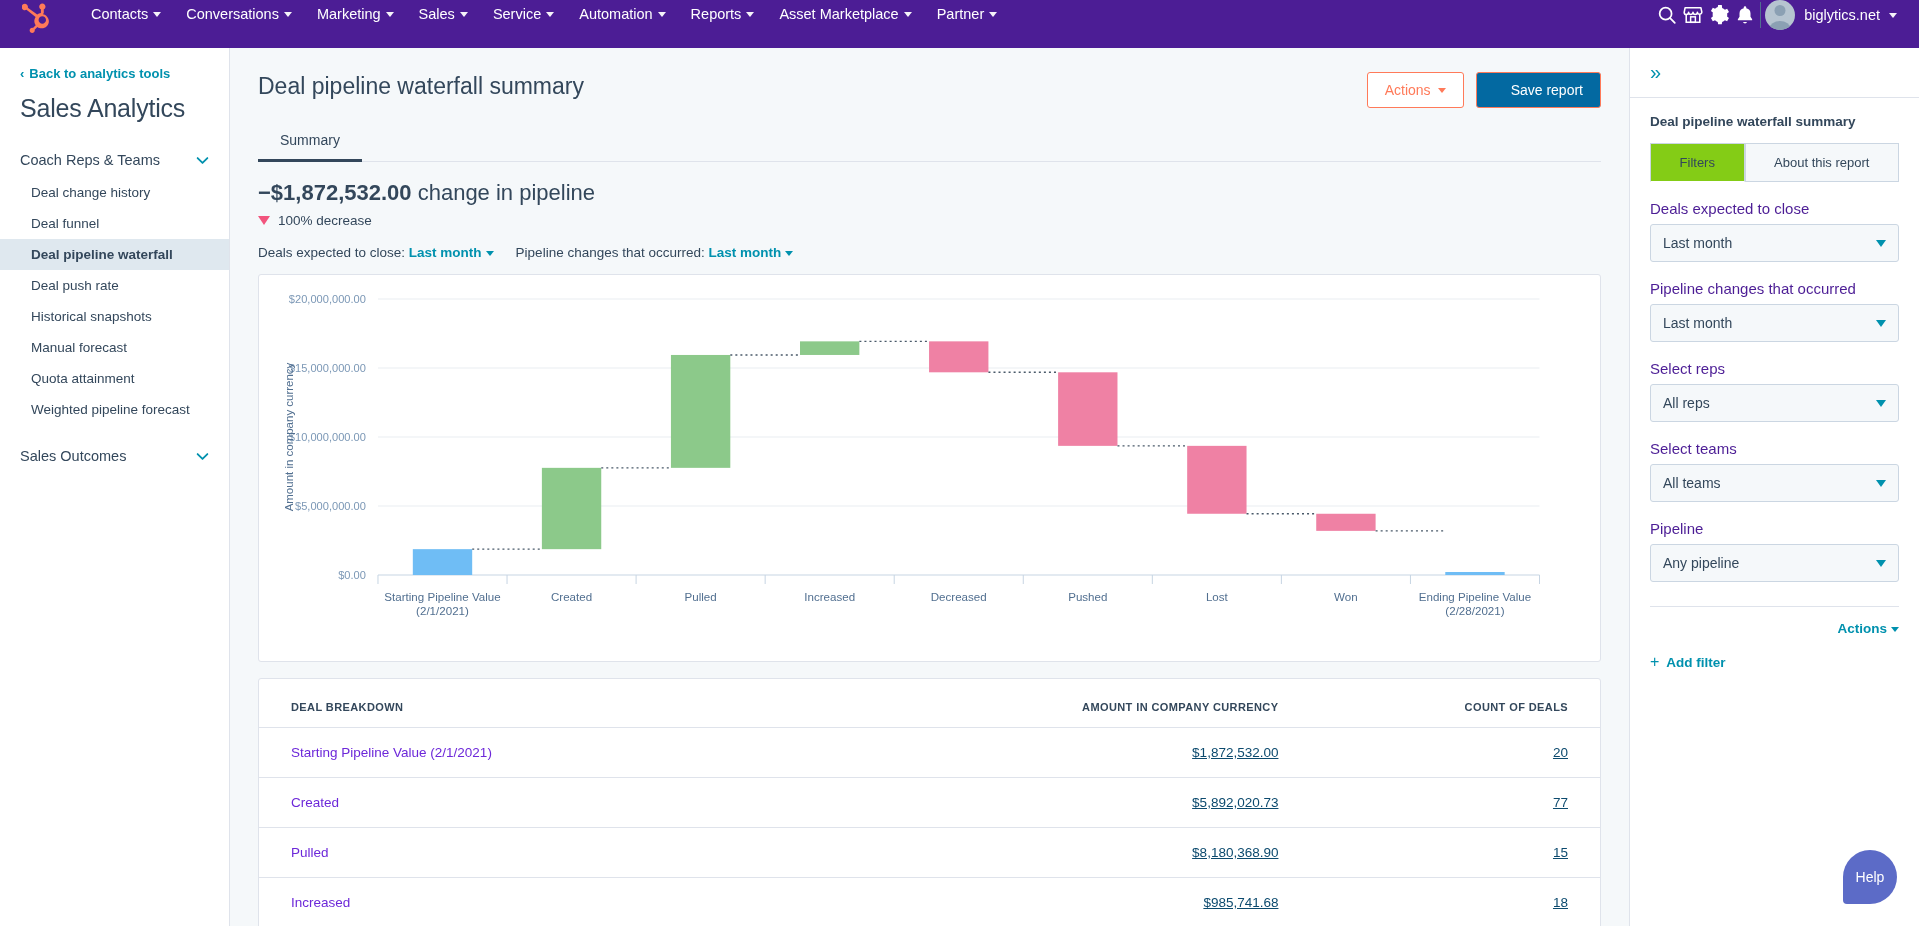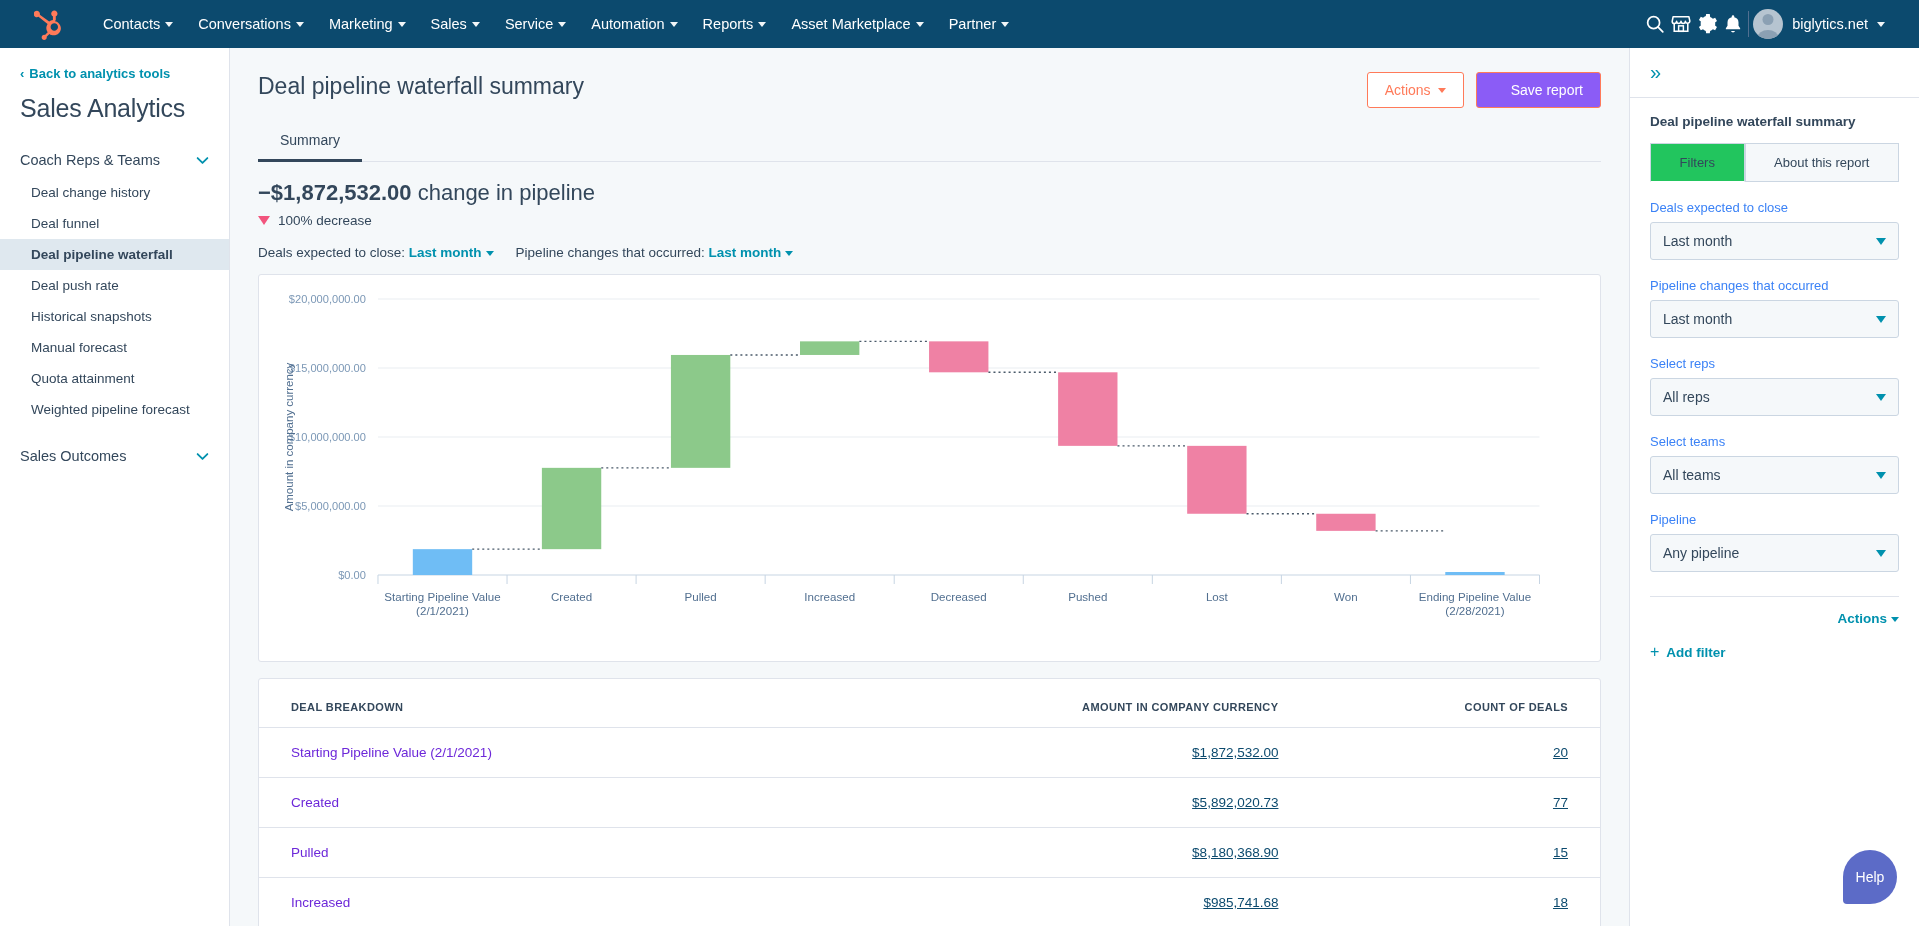--- a/index.html
+++ b/index.html
@@ -5,22 +5,22 @@
   * { box-sizing: border-box; margin: 0; padding: 0; }
   html, body {
     width: 1919px; height: 926px;
     font-family: "Liberation Sans", sans-serif;
     background: #f5f8fa; overflow: hidden;
   }
   body { position: relative; }
 
   
   .topnav {
-    height: 48px; background: #0c4a6e; display: flex; align-items: center;
-    padding: 0 34px; position: relative;
+    height: 48px; background: #4c1d95; display: flex; align-items: flex-start;
+    padding: 0 22px; position: relative;
   }
   .logo { width: 34px; height: 34px; margin-right: 24px; flex: none; }
   .navitems { display: flex; align-items: center; gap: 3px; }
   .navitem {
     color: #ffffff; font-size: 14.5px; padding: 6px 11px;
     display: flex; align-items: center; gap: 5px; white-space: nowrap;
     cursor: pointer; border-radius: 3px;
   }
   .caret-d {
     width: 0; height: 0; border-left: 4px solid transparent;
@@ -89,21 +89,21 @@
   .head-actions { position: absolute; right: 28px; top: 24px; display: flex; gap: 12px; }
   .btn {
     font-size: 14px; border-radius: 3px; padding: 9px 17px; cursor: pointer;
     display: flex; align-items: center; gap: 7px; white-space: nowrap;
     font-family: inherit;
   }
   .btn-secondary {
     background: #ffffff; border: 1px solid #ff7a59; color: #ff7a59;
   }
   .btn-primary {
-    background: #8b5cf6; border: 1px solid #ff7a59; color: #ffffff; padding-left: 34px;
+    background: #0369a1; border: 1px solid #ff7a59; color: #ffffff; padding-left: 34px;
   }
   .caret-orange {
     width: 0; height: 0; border-left: 4px solid transparent;
     border-right: 4px solid transparent; border-top: 5px solid #ff7a59;
   }
   .tabs {
     margin: 22px 28px 0 28px; border-bottom: 1px solid #dfe3eb;
     display: flex; align-items: flex-end; gap: 0;
   }
   .tab {
@@ -166,23 +166,23 @@
   .rp-head { padding: 14px 20px; border-bottom: 1px solid #dfe3eb; }
   .collapse-icon { color: #0091ae; font-size: 20px; cursor: pointer; line-height: 1; }
   .rp-body { padding: 16px 20px 0 20px; }
   .rp-title { font-size: 13.5px; color: #33475b; font-weight: bold; }
   .rp-tabs { display: flex; margin-top: 14px; border-bottom: 1px solid #cbd6e2; }
   .rp-tab {
     flex: 1 1 auto; text-align: center; font-size: 13px; color: #33475b;
     padding: 11px 6px; cursor: pointer; border: 1px solid #cbd6e2;
     background: #f5f8fa; border-bottom: none;
   }
-  .rp-tab.active { background: #22c55e; border-bottom: 1px solid #ffffff; margin-bottom: -1px; }
+  .rp-tab.active { background: #84cc16; border-bottom: 1px solid #ffffff; margin-bottom: -1px; }
   .field { margin-top: 18px; }
-  .field-label { font-size: 13px; color: #3b82f6; margin-bottom: 7px; }
+  .field-label { font-size: 15px; color: #4c1d95; margin-bottom: 7px; }
   .select {
     border: 1px solid #cbd6e2; border-radius: 3px; background: #f5f8fa;
     padding: 10px 12px; font-size: 14px; color: #33475b;
     display: flex; align-items: center; justify-content: space-between;
     cursor: pointer;
   }
   .caret-sel {
     width: 0; height: 0; border-left: 5px solid transparent;
     border-right: 5px solid transparent; border-top: 7px solid #0091ae;
   }

